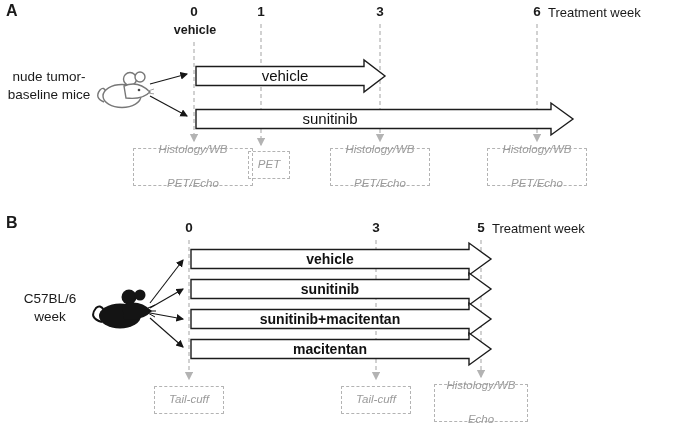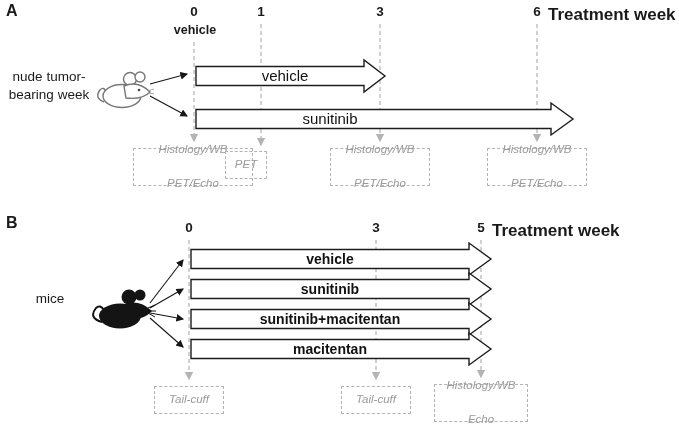--- a/index.html
+++ b/index.html
@@ -1,21 +1,21 @@
 <!DOCTYPE html>
 <html><head>
 <meta charset="utf-8">
 <style>
   html,body{margin:0;padding:0;background:#fff;}
   .fig{position:relative;width:679px;height:438px;background:#fff;
        font-family:"Liberation Sans","DejaVu Sans",sans-serif;color:#1a1a1a;overflow:hidden;}
   .panel-label{position:absolute;font-weight:bold;font-size:16px;}
   .tick{position:absolute;transform:translateX(-50%);font-weight:bold;font-size:13.5px;white-space:nowrap;}
   .baseline-lbl{position:absolute;transform:translateX(-50%);font-weight:bold;font-size:12.5px;white-space:nowrap;}
-  .axis-label{position:absolute;font-size:17px;font-weight:bold;white-space:nowrap;}
+  .axis-label{position:absolute;font-size:13px;font-weight:normal;white-space:nowrap;}
   .subject{position:absolute;text-align:center;font-size:13.5px;line-height:1.32;}
   .subject span{display:block;}
   .note-box{position:absolute;border:1.5px dashed #b3b3b3;color:#9a9a9a;font-style:italic;
             font-size:11.5px;display:flex;flex-direction:column;align-items:center;justify-content:center;
             line-height:1.35;text-align:center;box-sizing:border-box;border-radius:1px;gap:18px;}
   .arrow-svg{position:absolute;overflow:visible;}
   .arrow-svg polygon{fill:#ffffff;stroke:#1c1c1c;stroke-width:1.4;}
   .arrow-label-a{font-size:15px;font-weight:400;fill:#111;}
   .arrow-label-b{font-size:14px;font-weight:700;fill:#111;}
   .lines{position:absolute;left:0;top:0;}
@@ -60,21 +60,21 @@
 
   <div class="tick" style="left:194px;top:4px">0</div>
   <div class="baseline-lbl" style="left:195px;top:23px">vehicle</div>
   <div class="tick" style="left:261px;top:4px">1</div>
   <div class="tick" style="left:380px;top:4px">3</div>
   <div class="tick" style="left:537px;top:4px">6</div>
   <div class="axis-label" style="left:548px;top:5px">Treatment week</div>
 
   <div class="subject" style="left:0px;top:68px;width:98px">
     <span>nude tumor-</span>
-    <span>bearing week</span>
+    <span>baseline mice</span>
   </div>
 
   <svg class="mouse-svg" style="left:96px;top:64px" width="58" height="50" viewBox="0 0 58 50">
     <path d="M8 38 Q-2 34 4 26 Q8 22 10 28" fill="none" stroke="#777" stroke-width="1.4"></path>
     <ellipse cx="26" cy="32" rx="19" ry="11.5" fill="#fff" stroke="#777" stroke-width="1.4"></ellipse>
     <circle cx="34" cy="15" r="6.5" fill="#fff" stroke="#777" stroke-width="1.4"></circle>
     <circle cx="44" cy="13" r="5" fill="#fff" stroke="#777" stroke-width="1.4"></circle>
     <path d="M28 22 Q42 16 54 28 Q46 36 30 34 Z" fill="#fff" stroke="#777" stroke-width="1.4"></path>
     <circle cx="43" cy="26" r="1.3" fill="#444"></circle>
     <path d="M52 27 l6 -2 M52 29 l7 1" stroke="#999" stroke-width="0.9" fill="none"></path>
@@ -86,41 +86,42 @@
   </svg>
   <svg class="arrow-svg" style="left:195px;top:102px" width="379" height="34">
     <polygon points="1,7.5 356,7.5 356,1 378,17 356,33 356,26.5 1,26.5"></polygon>
     <text class="arrow-label-a" x="135" y="22" text-anchor="middle">sunitinib</text>
   </svg>
 
   <div class="note-box" style="left:133px;top:148px;width:120px;height:38px">
     <span>Histology/WB</span>
     <span>PET/Echo</span>
   </div>
-  <div class="note-box" style="left:225px;top:151px;width:42px;height:28px">
+  <div class="note-box" style="left:248px;top:151px;width:42px;height:28px">
     <span>PET</span>
   </div>
   <div class="note-box" style="left:330px;top:148px;width:100px;height:38px">
     <span>Histology/WB</span>
     <span>PET/Echo</span>
   </div>
   <div class="note-box" style="left:487px;top:148px;width:100px;height:38px">
     <span>Histology/WB</span>
     <span>PET/Echo</span>
   </div>
 
   <div class="panel-label" style="left:6px;top:214px">B</div>
 
   <div class="tick" style="left:189px;top:220px">0</div>
   <div class="tick" style="left:376px;top:220px">3</div>
   <div class="tick" style="left:481px;top:220px">5</div>
   <div class="axis-label" style="left:492px;top:221px">Treatment week</div>
 
   <div class="subject" style="left:4px;top:290px;width:92px">
-    <span>mice</span>
+    <span>C57BL/6</span>
+    <span>week</span>
   </div>
 
   <svg class="mouse-svg" style="left:92px;top:282px" width="64" height="54" viewBox="0 0 64 54">
     <path d="M10 40 Q-4 36 4 26 Q8 22 12 28" fill="none" stroke="#111" stroke-width="2"></path>
     <ellipse cx="28" cy="34" rx="21" ry="12.5" fill="#141414"></ellipse>
     <circle cx="37" cy="15" r="7.5" fill="#141414"></circle>
     <circle cx="48" cy="13" r="5.5" fill="#141414"></circle>
     <path d="M30 23 Q46 16 60 29 Q50 40 32 37 Z" fill="#141414"></path>
     <path d="M56 26 l7 -3 M56 29 l8 0 M56 31 l7 4" stroke="#111" stroke-width="1" fill="none"></path>
   </svg>

